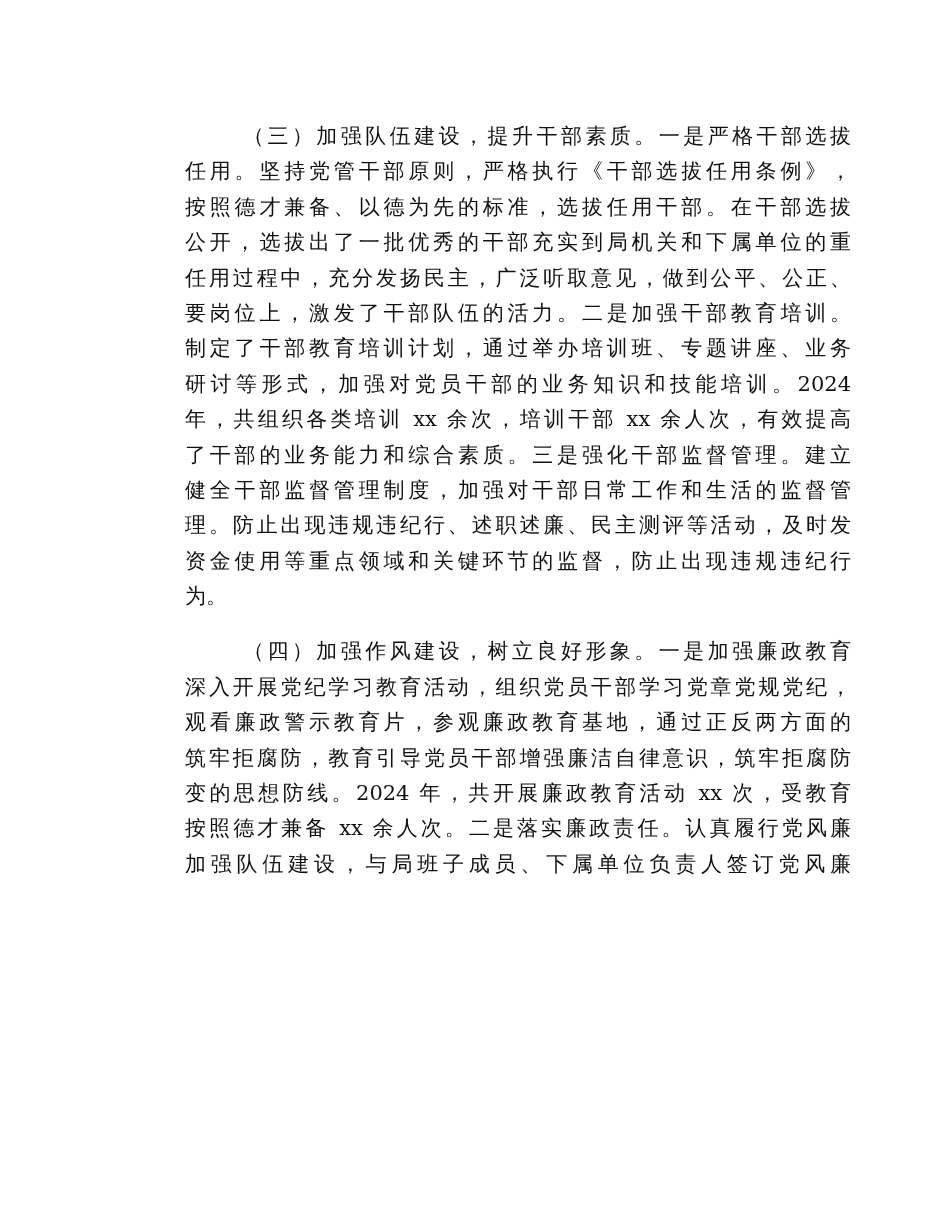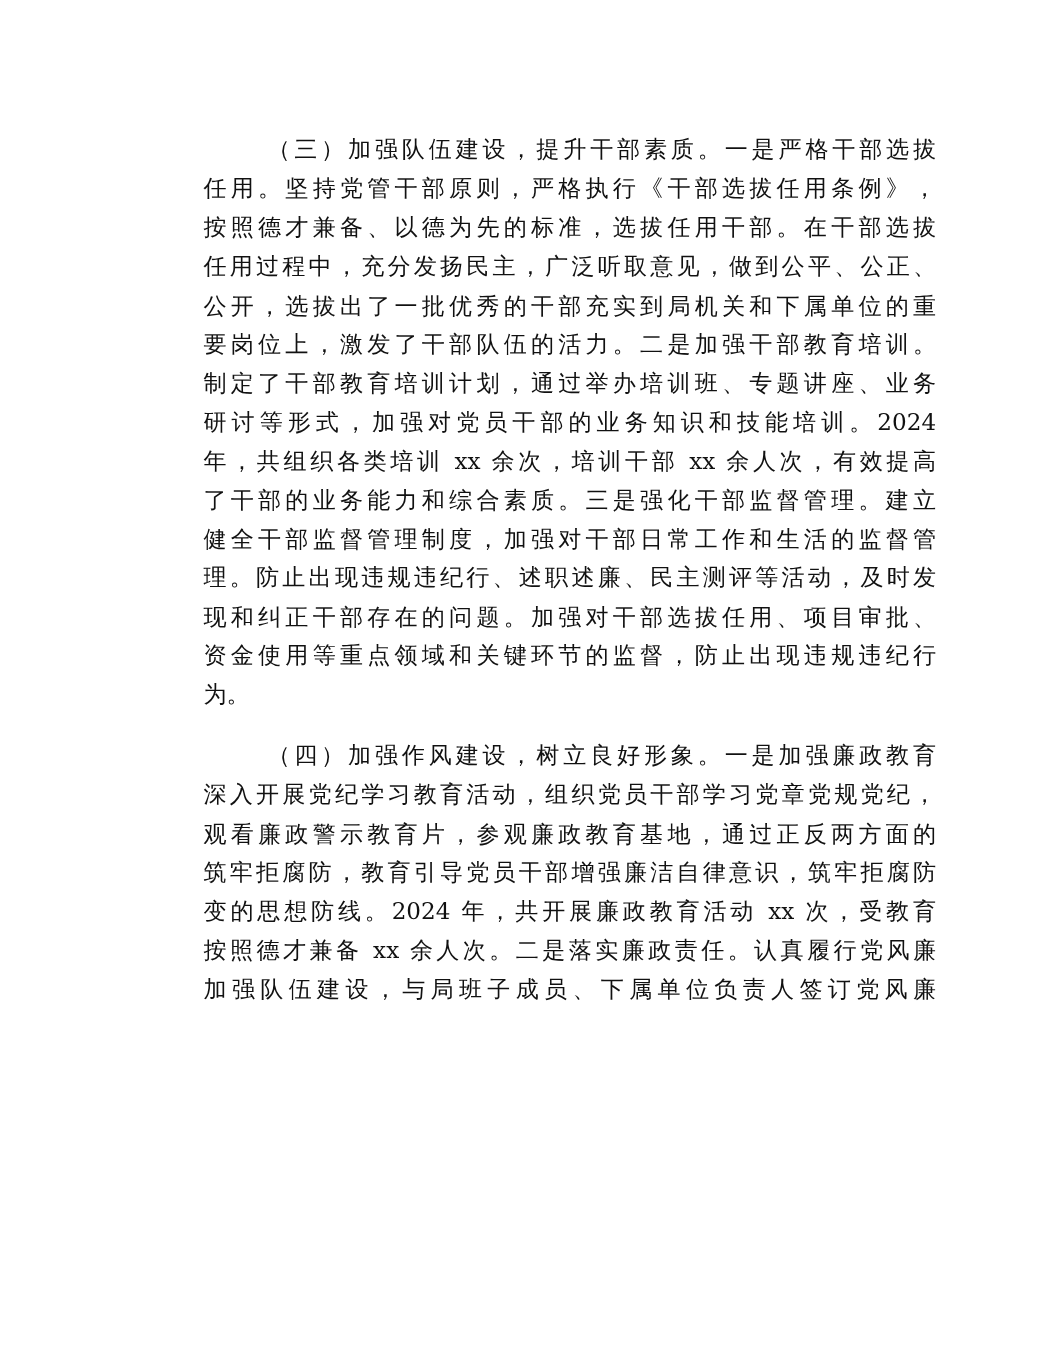--- a/index.html
+++ b/index.html
@@ -26,30 +26,29 @@
 </head>
 <body>
 
 <div class="page">
   <div class="content">
 
     <div class="para">
       <span class="line indent">（三）加强队伍建设，提升干部素质。一是严格干部选拔</span>
       <span class="line">任用。坚持党管干部原则，严格执行《干部选拔任用条例》，</span>
       <span class="line">按照德才兼备、以德为先的标准，选拔任用干部。在干部选拔</span>
+      <span class="line">公开，选拔出了一批优秀的干部充实到局机关和下属单位的重</span>
       <span class="line">任用过程中，充分发扬民主，广泛听取意见，做到公平、公正、</span>
-      <span class="line">公开，选拔出了一批优秀的干部充实到局机关和下属单位的重</span>
       <span class="line">要岗位上，激发了干部队伍的活力。二是加强干部教育培训。</span>
       <span class="line">制定了干部教育培训计划，通过举办培训班、专题讲座、业务</span>
       <span class="line">研讨等形式，加强对党员干部的业务知识和技能培训。2024</span>
       <span class="line">年，共组织各类培训 xx 余次，培训干部 xx 余人次，有效提高</span>
       <span class="line">了干部的业务能力和综合素质。三是强化干部监督管理。建立</span>
       <span class="line">健全干部监督管理制度，加强对干部日常工作和生活的监督管</span>
       <span class="line">理。防止出现违规违纪行、述职述廉、民主测评等活动，及时发</span>
-      <span class="line">现和纠正干部存在的问题。加强对干部选拔任用、项目审批、</span>
       <span class="line">资金使用等重点领域和关键环节的监督，防止出现违规违纪行</span>
       <span class="line last">为。</span>
     </div>
 
     <div class="para">
       <span class="line indent">（四）加强作风建设，树立良好形象。一是加强廉政教育</span>
       <span class="line">深入开展党纪学习教育活动，组织党员干部学习党章党规党纪，</span>
       <span class="line">观看廉政警示教育片，参观廉政教育基地，通过正反两方面的</span>
       <span class="line">筑牢拒腐防，教育引导党员干部增强廉洁自律意识，筑牢拒腐防</span>
       <span class="line">变的思想防线。2024 年，共开展廉政教育活动 xx 次，受教育</span>

